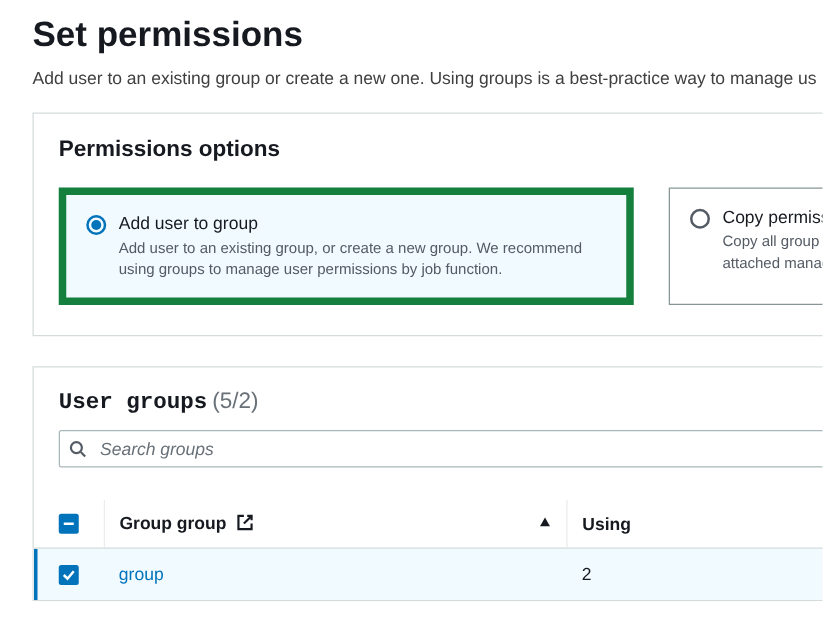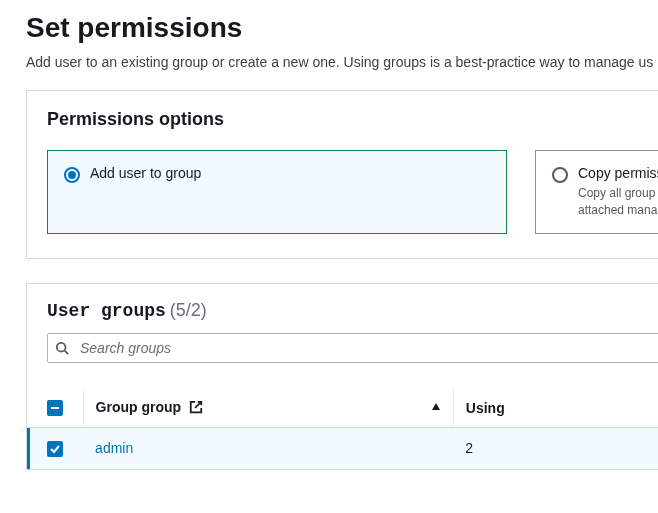--- a/index.html
+++ b/index.html
@@ -42,21 +42,21 @@
   .option-card {
     border: 1px solid #879596;
     padding: 14px 16px;
     flex: 0 0 460px;
     display: flex;
     align-items: flex-start;
     gap: 10px;
     cursor: pointer;
   }
   .option-card.selected {
-    border: 1px solid #15803d;
+    border: 6px solid #15803d;
     background: #f1faff;
   }
   .option-card.secondary {
     flex: 0 0 260px;
   }
   .radio-outer {
     width: 16px; height: 16px;
     border: 2px solid #545b64;
     border-radius: 50%;
     margin-top: 2px;
@@ -189,20 +189,21 @@
   <div class="panel">
     <div class="panel-title">Permissions options</div>
     <div class="options-row">
 
       <label class="option-card selected">
         <span class="radio-outer">
             <span class="radio-inner"></span>
           </span>
         <span>
           <div class="option-title">Add user to group</div>
+          <div class="option-desc">Add user to an existing group, or create a new group. We recommend using groups to manage user permissions by job function.</div>
         </span>
       </label>
 
       <label class="option-card secondary">
         <span class="radio-outer"></span>
         <span>
           <div class="option-title">Copy permiss</div>
           <div class="option-desc">Copy all group memberships, attached managed policies from an</div>
         </span>
       </label>
@@ -254,20 +255,20 @@
       </thead>
       <tbody>
         <tr class="selected">
           <td class="col-cb">
             <span class="cb checked">
               <svg width="12" height="12" viewBox="0 0 12 12">
                   <polyline points="2,6 5,9 10,3" fill="none" stroke="#fff" stroke-width="2"></polyline>
                 </svg>
             </span>
           </td>
-          <td><span class="link">admin</span></td>
+          <td><span class="link">group</span></td>
           <td><span>2</span></td>
         </tr>
       </tbody>
     </table>
   </div>
 
 </div>
 
 </body></html>

